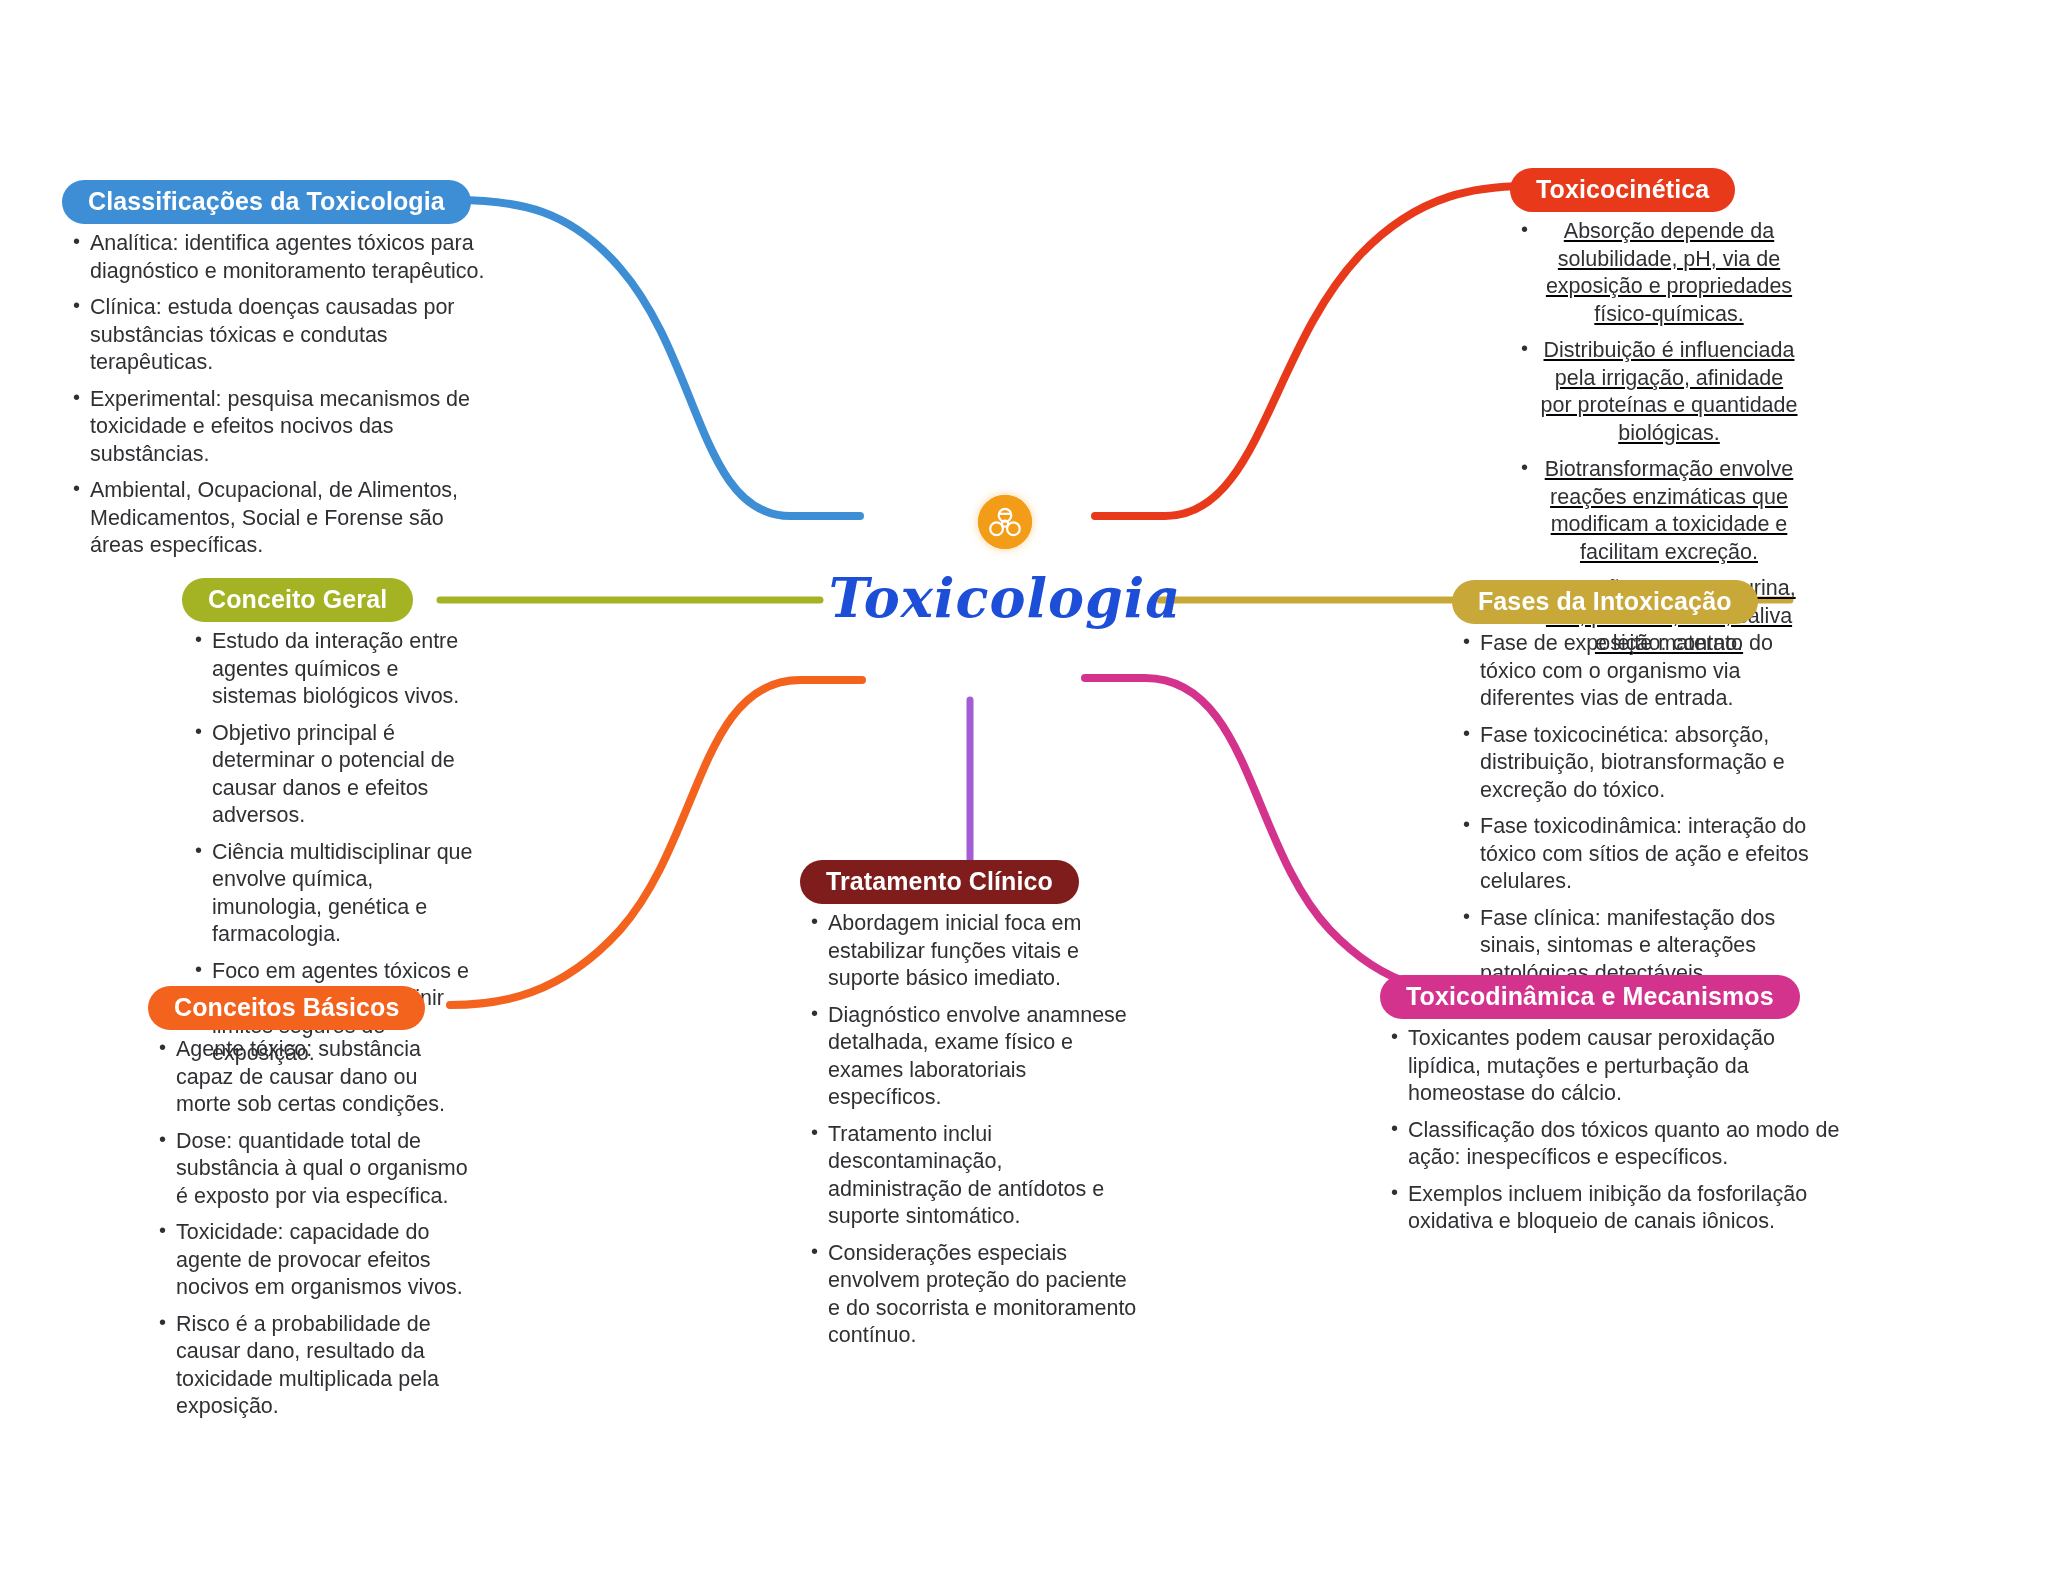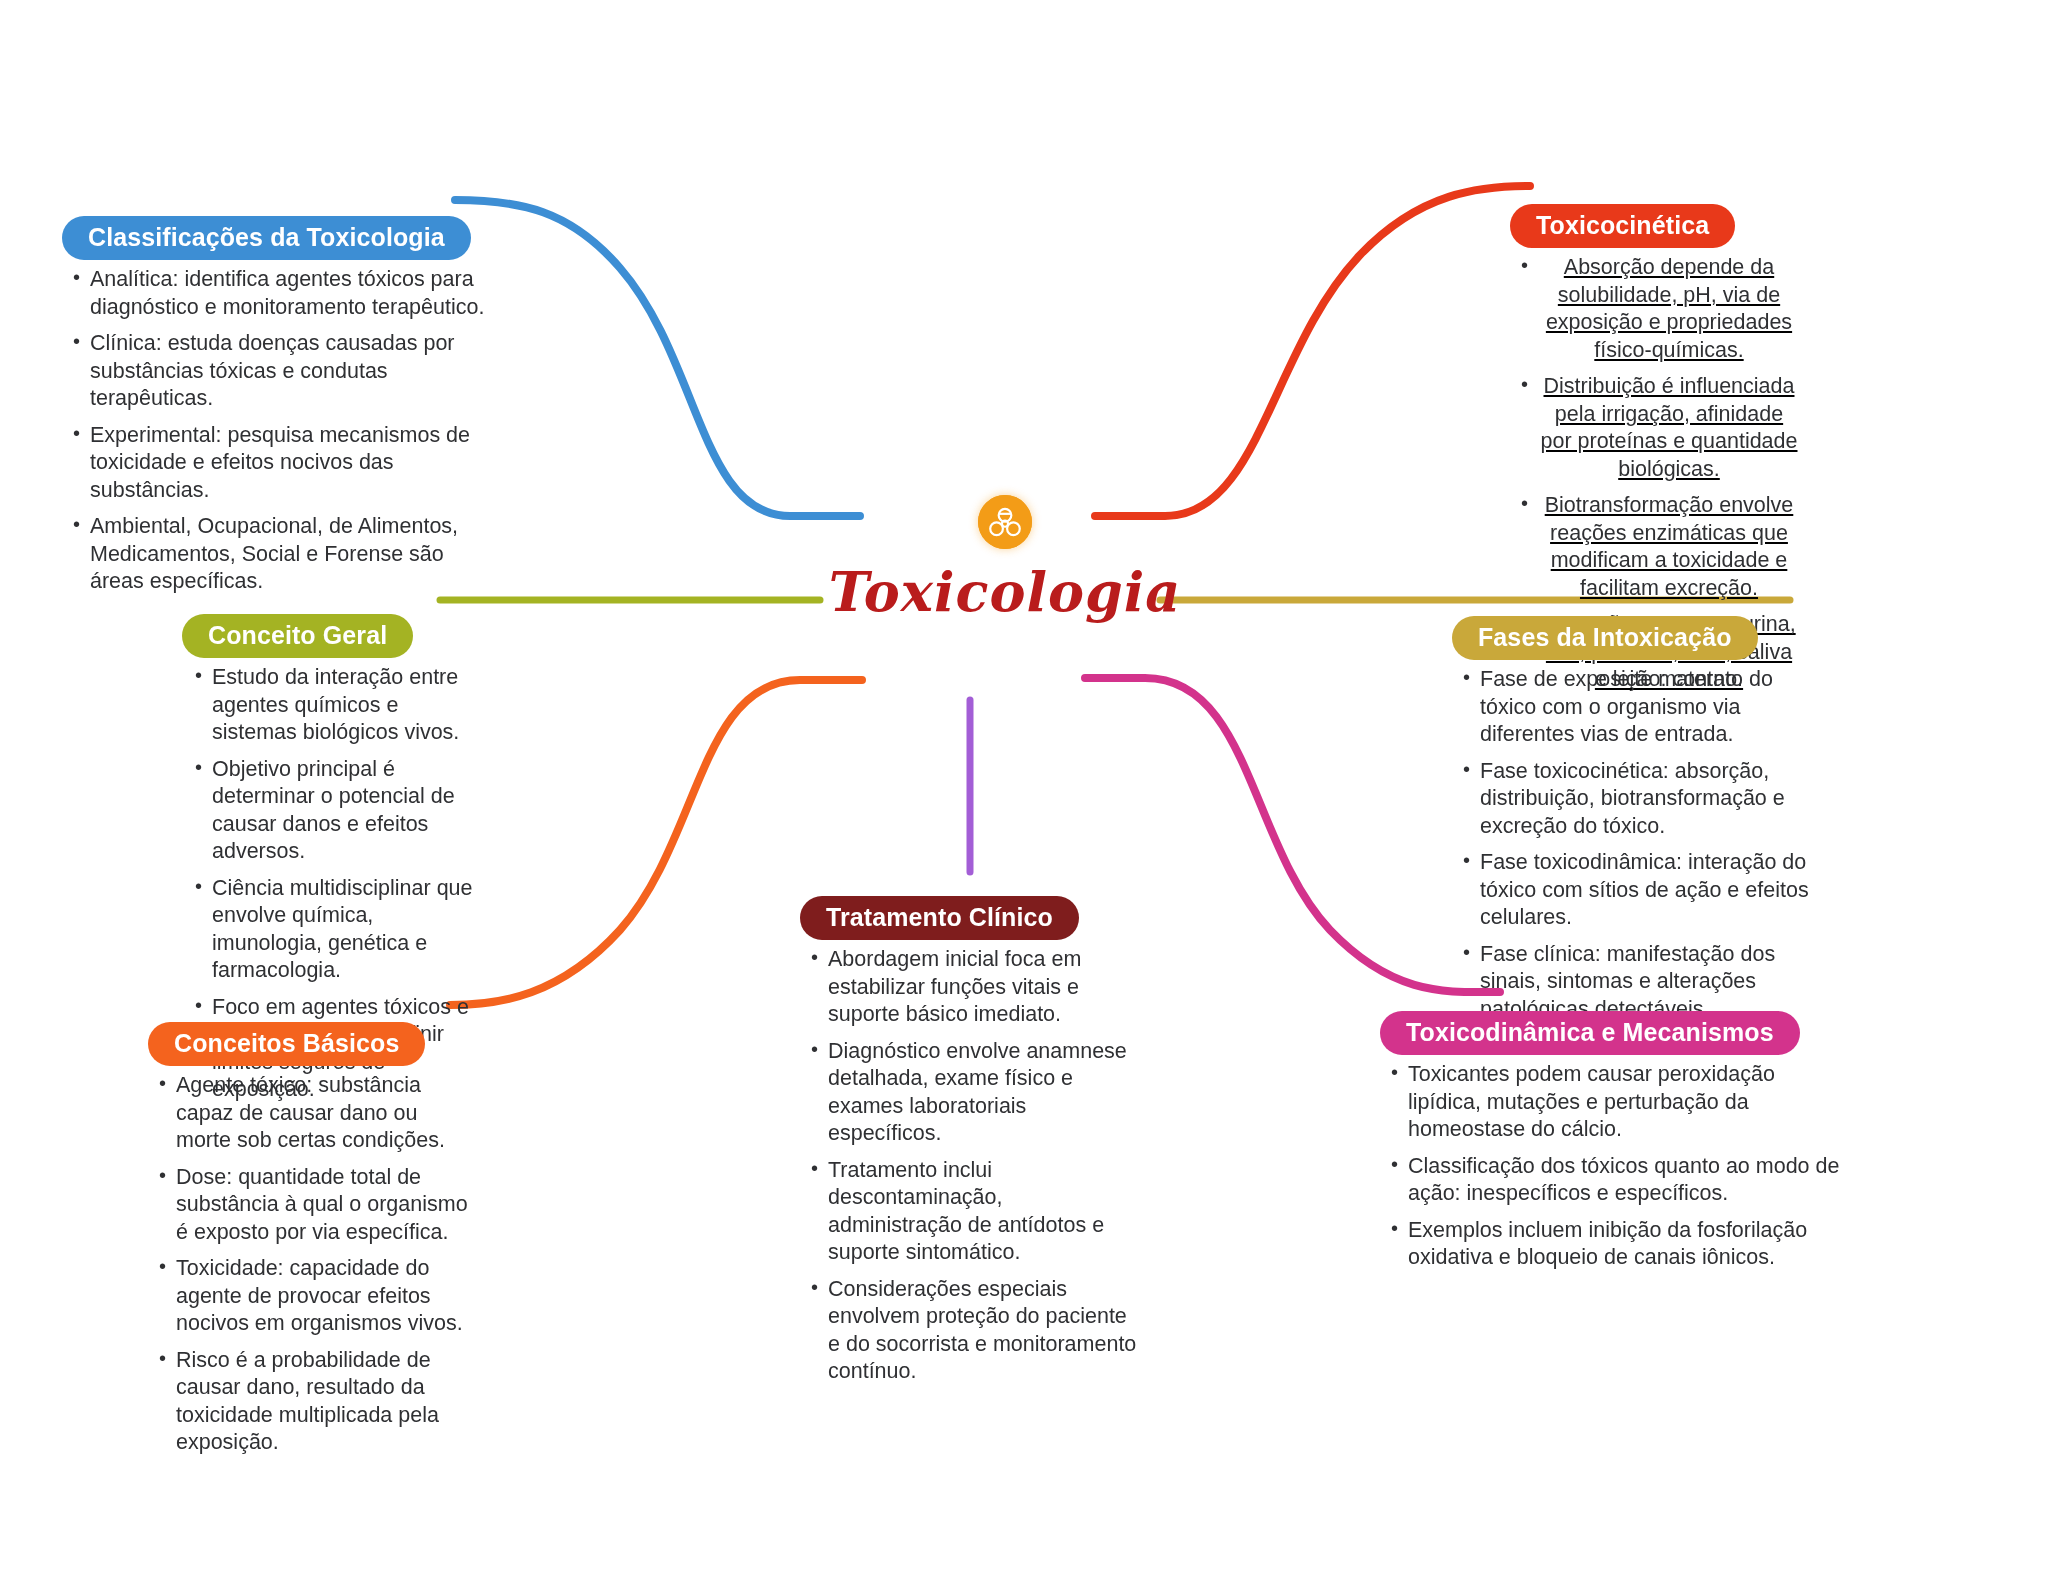--- a/index.html
+++ b/index.html
@@ -39,34 +39,33 @@
     width: 54px;
     height: 54px;
     margin: 0 auto;
     border-radius: 50%;
     background: #f39c17;
     position: relative;
     box-shadow: 0 0 10px rgba(243,156,23,0.45);
   }
   .hub-icon svg { display:block; width:54px; height:54px; }
   .hub-title {
-    margin-top: 14px;
+    margin-top: 20px;
     font-family: "DejaVu Serif", serif;
     font-style: italic;
     font-weight: 700;
     font-size: 54px;
     letter-spacing: 1px;
-    color: #b91c1c;
+    color: #1d4ed8;
     line-height: 1.1;
   }
 
   
   .branch {
     position: absolute;
-    margin-top: 36px;
   }
   .badge {
     display: inline-block;
     color: #ffffff;
     font-weight: 700;
     font-size: 25px;
     letter-spacing: .1px;
     padding: 8px 26px 10px 26px;
     border-radius: 40px;
     line-height: 1.05;

